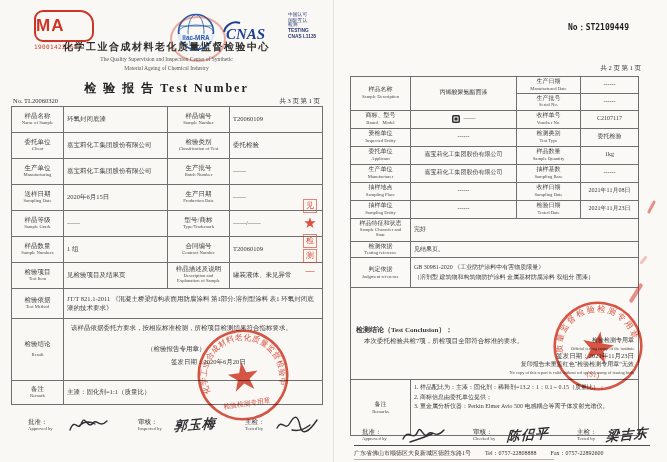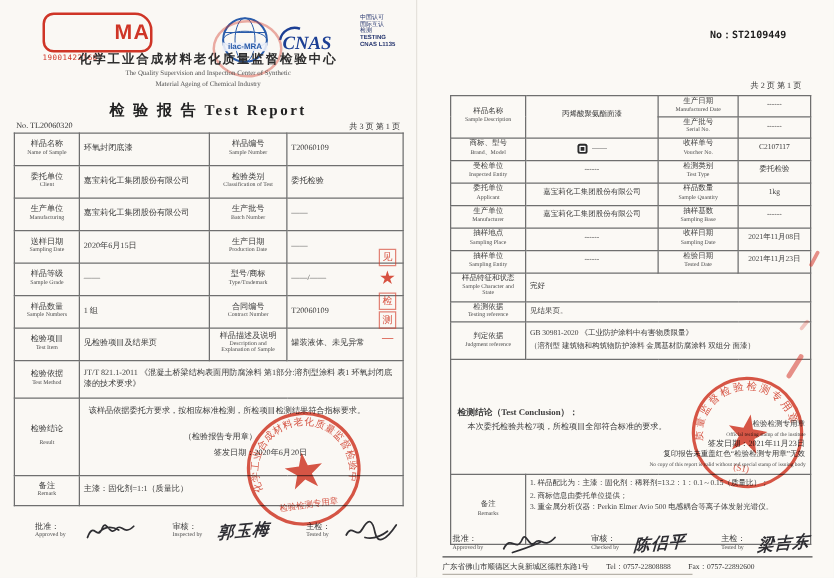--- a/index.html
+++ b/index.html
@@ -6,22 +6,22 @@
   .page{position:relative;width:667px;height:462px;background:#f4f2ed;overflow:hidden;
         font-family:"Liberation Serif","DejaVu Serif",serif;color:#3b3b3b;}
   .page::before{content:'';position:absolute;left:331px;top:0;width:3px;height:100%;
         background:linear-gradient(to right,#ece9e3,#d2cfc7,#ece9e3);}
   .doc{position:absolute;top:0;width:333px;height:462px;}
   .doc-left{left:0;background:#faf8f4;}
   .doc-right{left:334px;background:#fbf9f5;}
   .abs{position:absolute;}
   
   .cma-box{width:56px;height:28px;border:2.5px solid #cf3527;border-radius:9px 14px 9px 9px;
-        display:flex;align-items:center;justify-content:flex-end;color:#cf3527;
-        font-weight:bold;font-size:17px;letter-spacing:1px;font-family:"Liberation Sans",sans-serif;padding-left:28px;}
+        display:flex;align-items:center;justify-content:flex-start;color:#cf3527;
+        font-weight:bold;font-size:17px;letter-spacing:1px;font-family:"Liberation Sans",sans-serif;}
   .cma-num{color:#cf3527;font-size:6px;letter-spacing:.4px;margin-top:1px;font-family:"DejaVu Sans Mono",monospace;}
   .accred{font-size:6px;line-height:1.12;color:#26366f;text-align:left;transform:scale(.8);transform-origin:left top;font-family:"Liberation Sans",sans-serif;}
   .accred .b{font-weight:bold;}
   .ring-frag{border:2px solid rgba(213,62,45,.42);border-radius:50%;}
   
   .org-cn{width:100%;text-align:center;font-size:10px;font-weight:bold;letter-spacing:1.5px;color:#2e2e2e;}
   .org-en{width:100%;text-align:center;font-size:6px;color:#555;transform:scale(.92);}
   .rep-title{width:100%;text-align:center;font-size:12px;font-weight:bold;letter-spacing:2px;color:#222;}
   .no-line{display:flex;justify-content:space-between;font-size:6.5px;color:#333;}
   .r-no{font-size:8px;font-weight:bold;color:#1d1d1d;font-family:"DejaVu Sans Mono",monospace;}
@@ -99,21 +99,21 @@
       <div>检测</div>
       <div class="b">TESTING</div>
       <div class="b">CNAS L1135</div>
     </div>
 
     <div class="abs ring-frag" style="left:170px;top:16px;width:52px;height:42px;"></div>
 
     <div class="abs org-cn" style="left:0;top:40px;">化学工业合成材料老化质量监督检验中心</div>
     <div class="abs org-en" style="left:0;top:56px;">The Quality Supervision and Inspection Center of Synthetic</div>
     <div class="abs org-en" style="left:0;top:65px;">Material Ageing of Chemical Industry</div>
-    <div class="abs rep-title" style="left:0;top:80px;">检 验 报 告 Test Report</div>
+    <div class="abs rep-title" style="left:0;top:80px;">检 验 报 告 Test Number</div>
     <div class="abs no-line" style="left:13px;top:97px;width:307px;">
       <span>No. TL20060320</span>
       <span>共 3 页 第 1 页</span>
     </div>
 
     <table class="tbl abs" style="left:11px;top:106px;width:311px;">
       <colgroup>
           <col style="width:52px">
           <col style="width:104px">
           <col style="width:62px">
@@ -281,21 +281,21 @@
       <span class="sc">测</span>
       <span class="sd">—</span>
     </div>
   </section>
 
   <section class="doc doc-right">
 
     <div class="abs r-no" style="right:38px;top:22px;">No：ST2109449</div>
     <div class="abs r-pages" style="right:26px;top:64px;">共 2 页 第 1 页</div>
 
-    <table class="tbl tbl-r abs" style="left:26px;top:76px;width:288px;">
+    <table class="tbl tbl-r abs" style="left:16px;top:76px;width:288px;">
       <colgroup>
           <col style="width:60px">
           <col style="width:106px">
           <col style="width:64px">
           <col style="width:58px">
         </colgroup>
       <tbody>
           <tr style="height:13px">
         <td class="lbl" rowspan="2">
               <div class="cn">样品名称</div>

